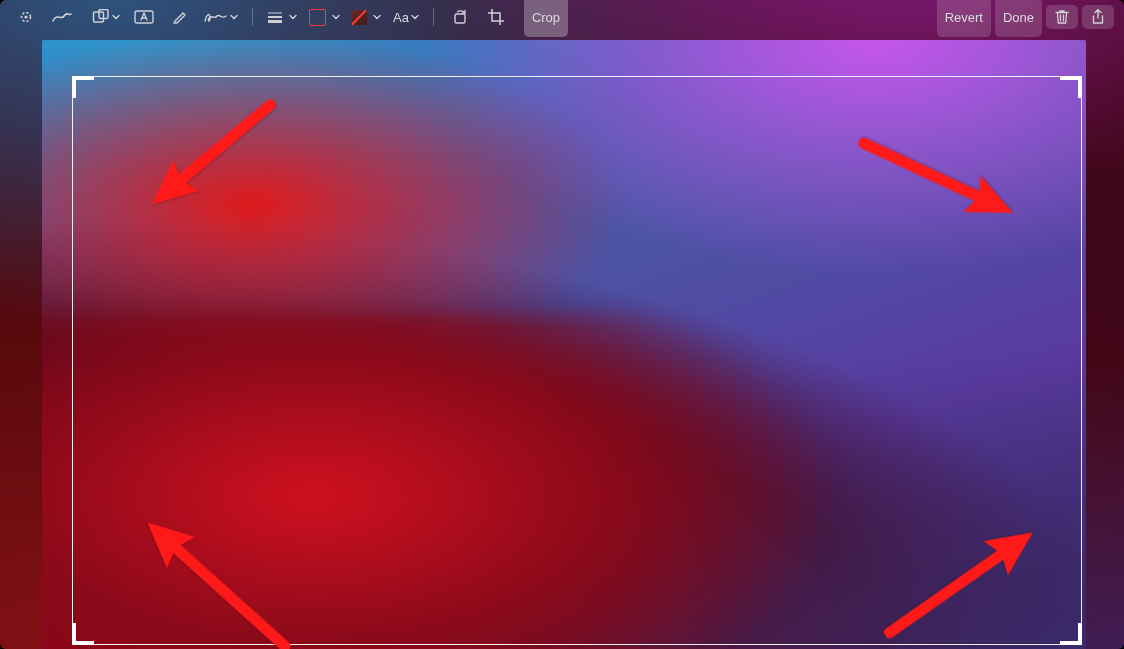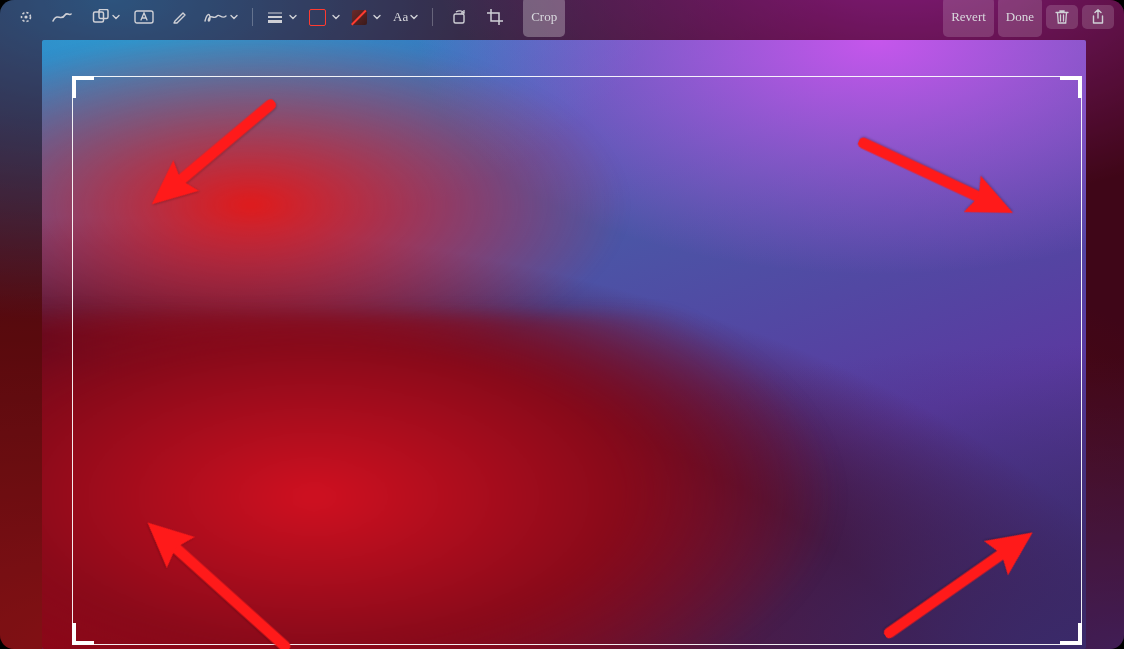--- a/index.html
+++ b/index.html
@@ -1,23 +1,22 @@
 <!DOCTYPE html>
 <html><head>
 <meta charset="utf-8">
 <style>
   html,body{margin:0;padding:0;width:1124px;height:649px;overflow:hidden;font-family:-apple-system,BlinkMacSystemFont,"Helvetica Neue",sans-serif;background:#000;}
-  .app{position:absolute;inset:0;border-radius:14px;overflow:hidden;
+  .app{position:absolute;inset:0;border-radius:6px;overflow:hidden;
        background:
         radial-gradient(120% 120% at 80% -10%, rgba(190,40,190,0.9) 0%, rgba(190,40,190,0) 35%),
         radial-gradient(140% 110% at 10% 0%, rgba(50,130,190,0.85) 0%, rgba(50,130,190,0) 45%),
         radial-gradient(120% 100% at 100% 100%, rgba(80,40,120,0.9) 0%, rgba(80,40,120,0) 45%),
         radial-gradient(160% 120% at 10% 100%, rgba(190,20,20,0.9) 0%, rgba(120,10,10,0.95) 40%, rgba(80,5,25,1) 70%),
         #2a1020;
-       font-family: Liberation Serif, serif;
   }
   .veil{position:absolute;inset:0;background:rgba(20,10,20,0.28);}
   .toolbar{position:absolute;left:0;right:0;top:0;height:34px;display:flex;align-items:center;padding:0 10px;gap:4px;color:#d9d9de;z-index:10;}
   .toolbar .grp{display:flex;align-items:center;gap:4px;}
   .tbtn{display:flex;align-items:center;justify-content:center;height:24px;min-width:24px;padding:0 4px;border-radius:5px;}
   .tbtn svg{display:block;}
   .tbtn.txt{padding:8px 8px;font-size:13px;}
   .pill{background:rgba(255,255,255,0.16);}
   .pill-strong{background:rgba(255,255,255,0.28);}
   .divider{width:1px;height:18px;background:rgba(255,255,255,0.25);margin:0 6px;}

